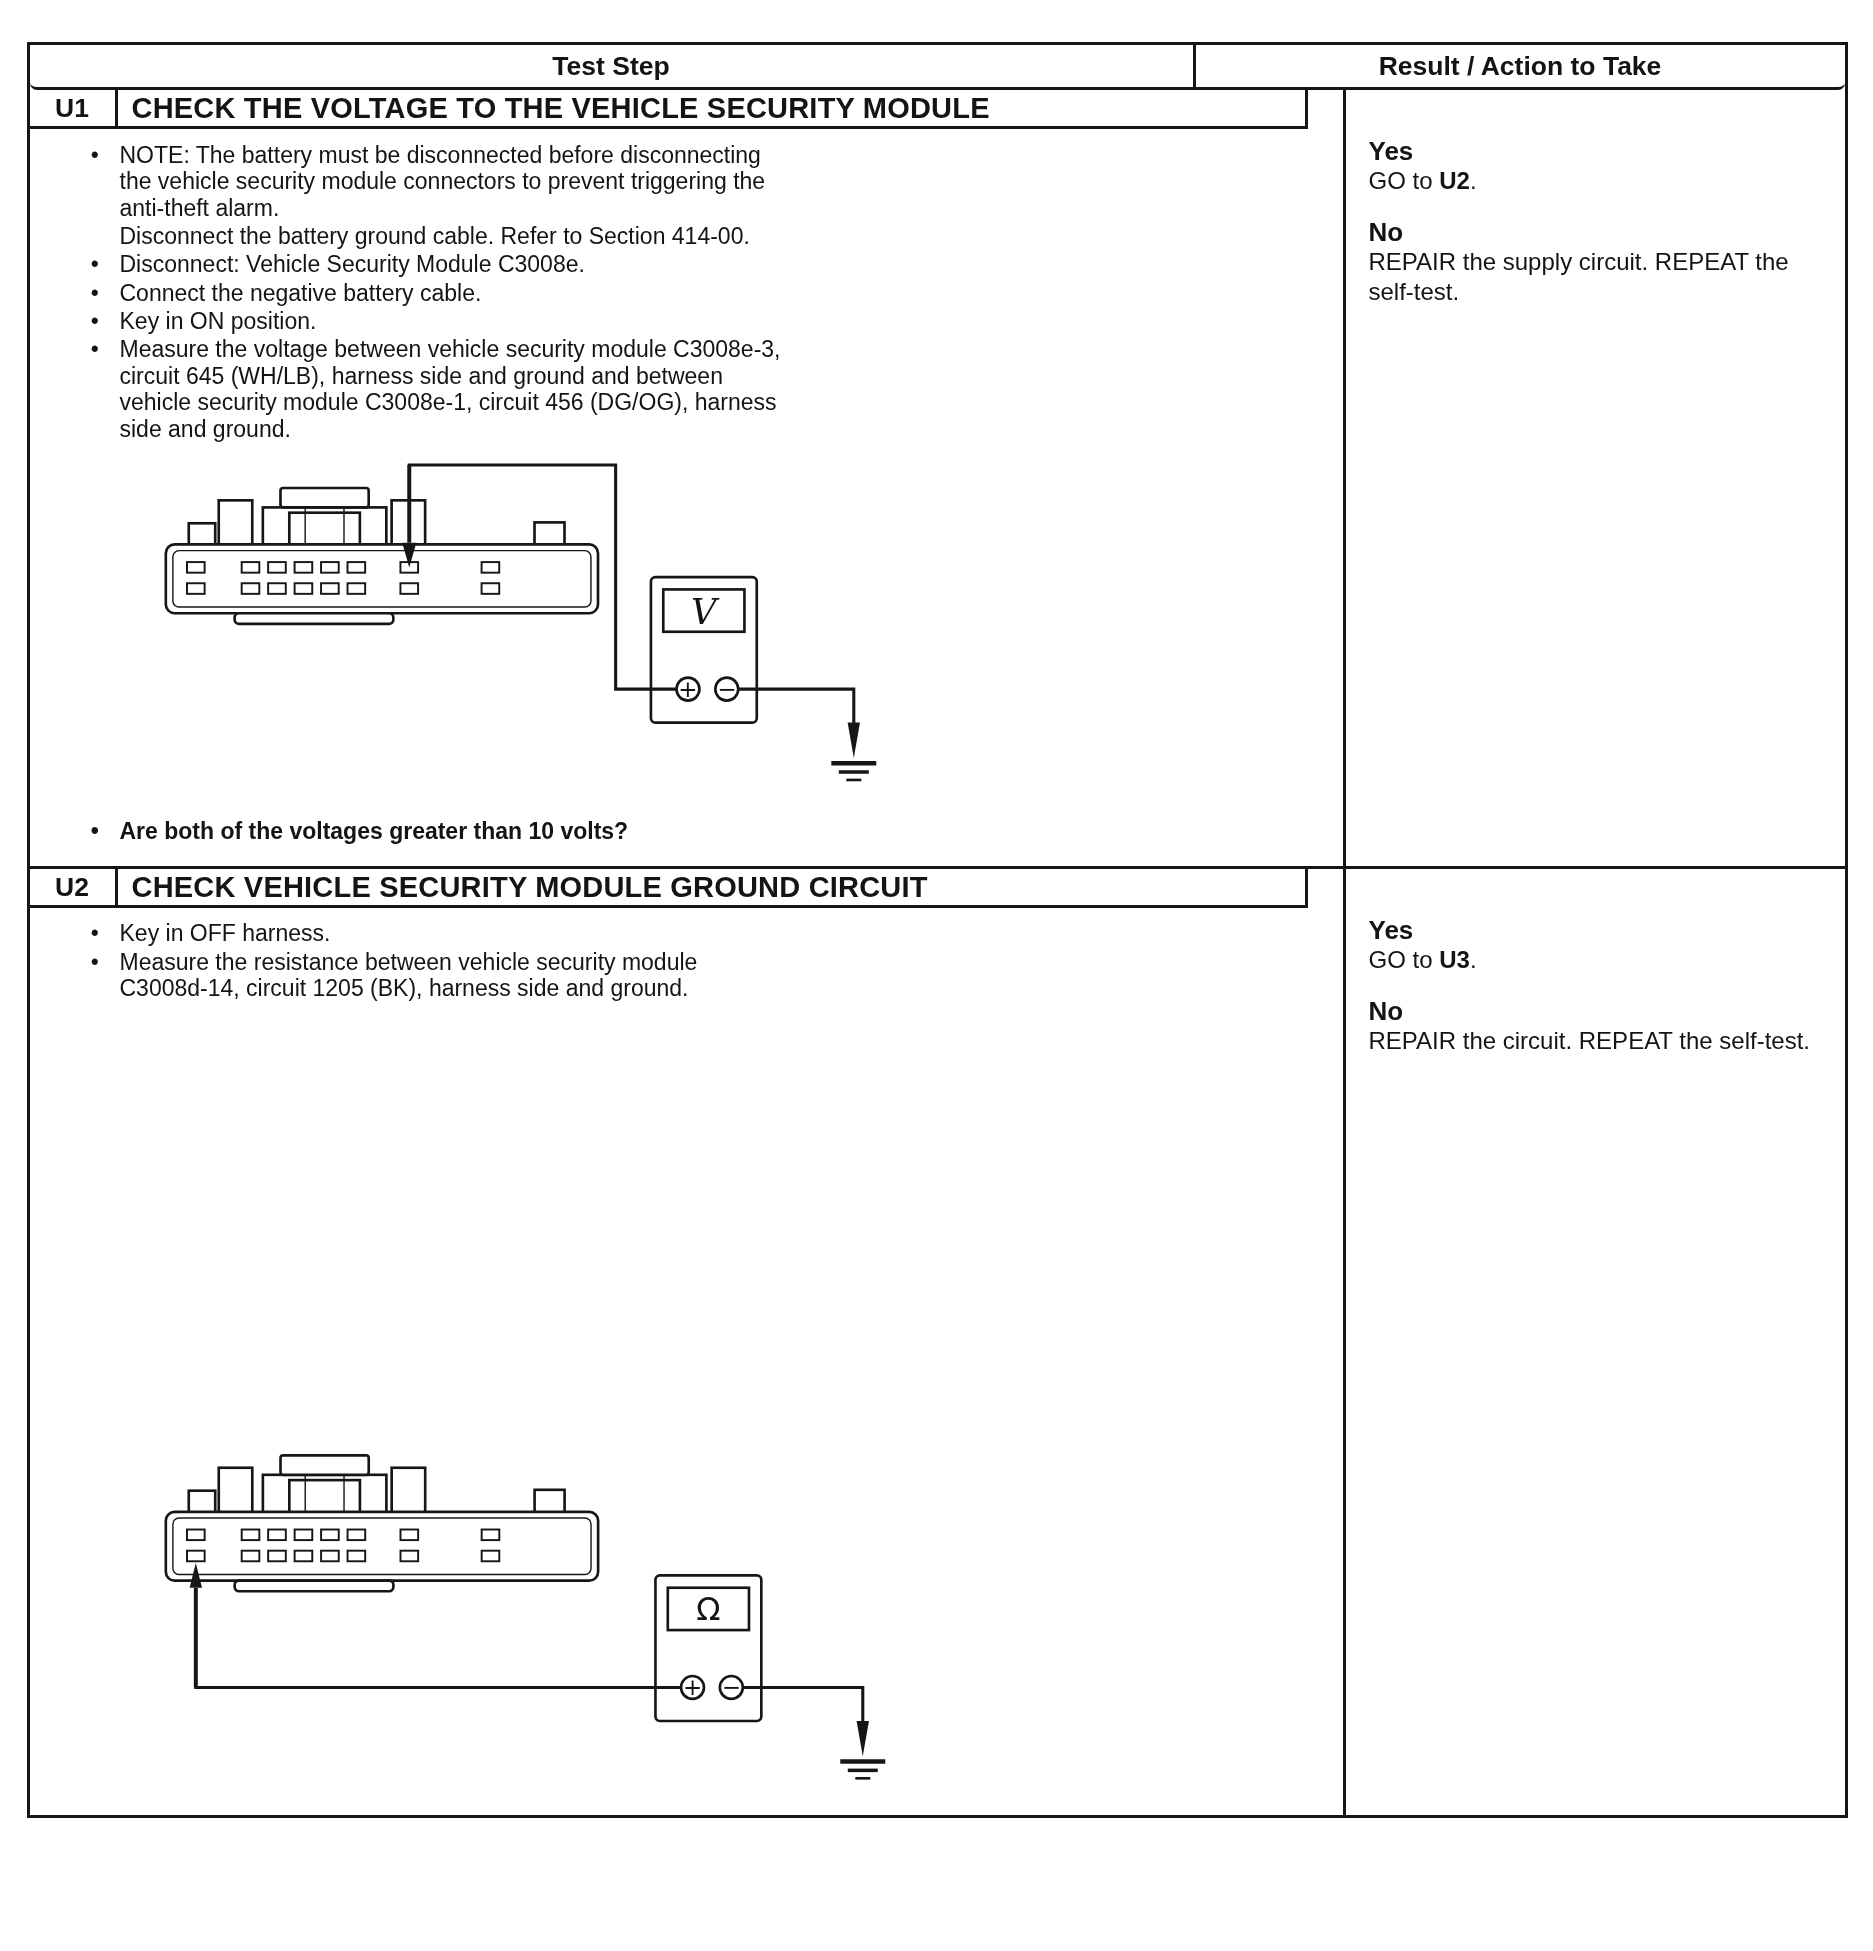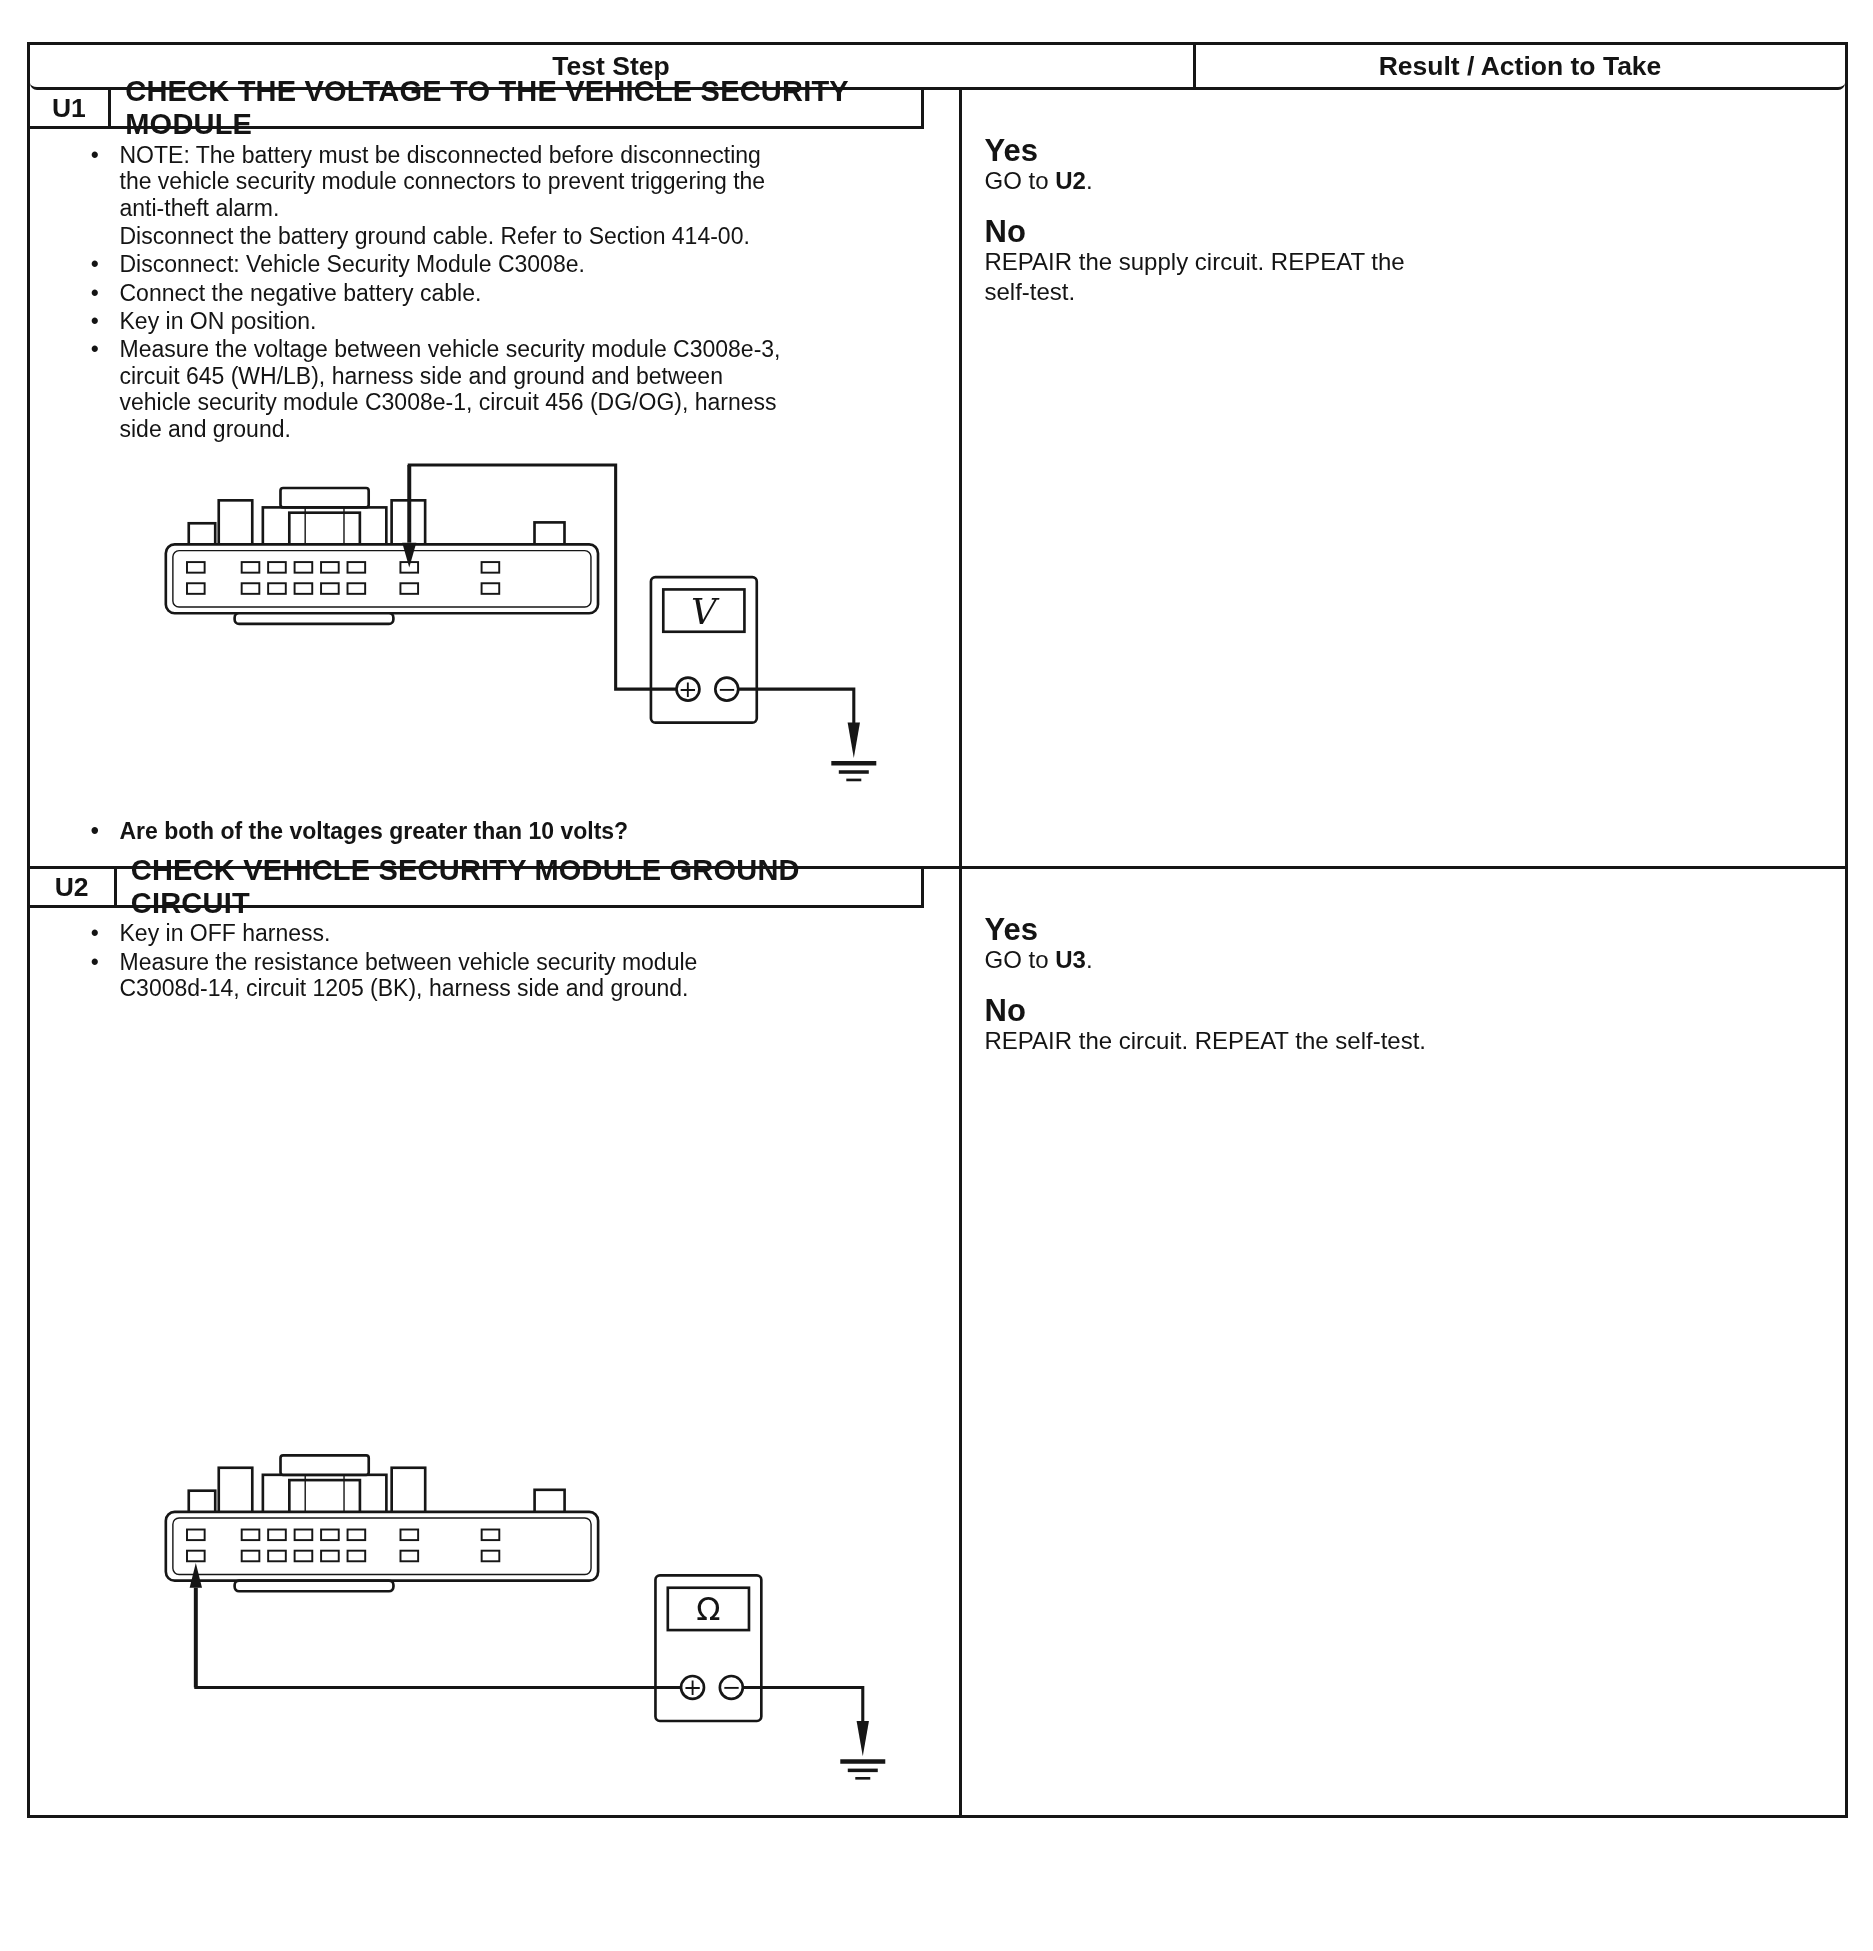--- a/index.html
+++ b/index.html
@@ -9,41 +9,41 @@
 
   .doc-table { margin: 42px 26.5px 0 26.5px; width: 1821px; border: 3.5px solid #161616; }
 
   .thead { display: flex; border-bottom: 3.5px solid #161616; border-radius: 7px; }
   .th { font-weight: bold; font-size: 26.5px; text-align: center; padding: 6.2px 0 5.3px 0; }
   .th-test { width: 1166px; border-right: 3.5px solid #161616; }
   .th-result { flex: 1; }
 
   .row { display: flex; }
   .row + .row { border-top: 3.5px solid #161616; }
-  .cell-left { width: 932px; border-right: 3.5px solid #161616; }
+  .cell-left { width: 1316px; border-right: 3.5px solid #161616; }
   .cell-right { flex: 1; padding: 46px 23px 0 23px; font-size: 24px; line-height: 30px; }
 
   .step-head { display: flex; align-items: stretch; height: 39px;
                border-bottom: 3.5px solid #161616; border-right: 3.5px solid #161616;
                margin-right: 35px; }
   .step-id { width: 88px; border-right: 3.5px solid #161616; display: flex;
              align-items: center; justify-content: center;
              font-weight: bold; font-size: 26.5px; }
   .step-title { display: flex; align-items: center; padding-left: 14px;
                 font-weight: bold; font-size: 29px; letter-spacing: 0.2px; }
 
   .step-body { padding: 10.6px 16px 19.4px 56px; font-size: 23px; line-height: 26.5px; }
   .li { display: flex; margin: 1.8px 0; }
   .dot { width: 34px; padding-left: 5.3px; flex: none; }
   .li-text { max-width: 741px; }
   .preline { white-space: pre-line; }
   .note-label { font-weight: normal; }
   .question { font-weight: bold; margin-top: 16px; }
 
-  .res-label { font-weight: bold; font-size: 31px; }
+  .res-label { font-weight: bold; font-size: 26px; }
   .res-action { margin-bottom: 21px; max-width: 556px; }
   .res-action b { font-weight: bold; }
 
   .diagram { display: block; margin: 16px 0 0 71px; }
   .diagram.second { margin-top: 441px; }
 
   .oln  { fill: #ffffff; stroke: #161616; stroke-width: 3; }
   .oln2 { fill: none;    stroke: #161616; stroke-width: 1.6; }
   .pin  { fill: #ffffff; stroke: #161616; stroke-width: 2.2; }
   .wire { fill: none; stroke: #161616; stroke-width: 3.5; stroke-linecap: square; }

